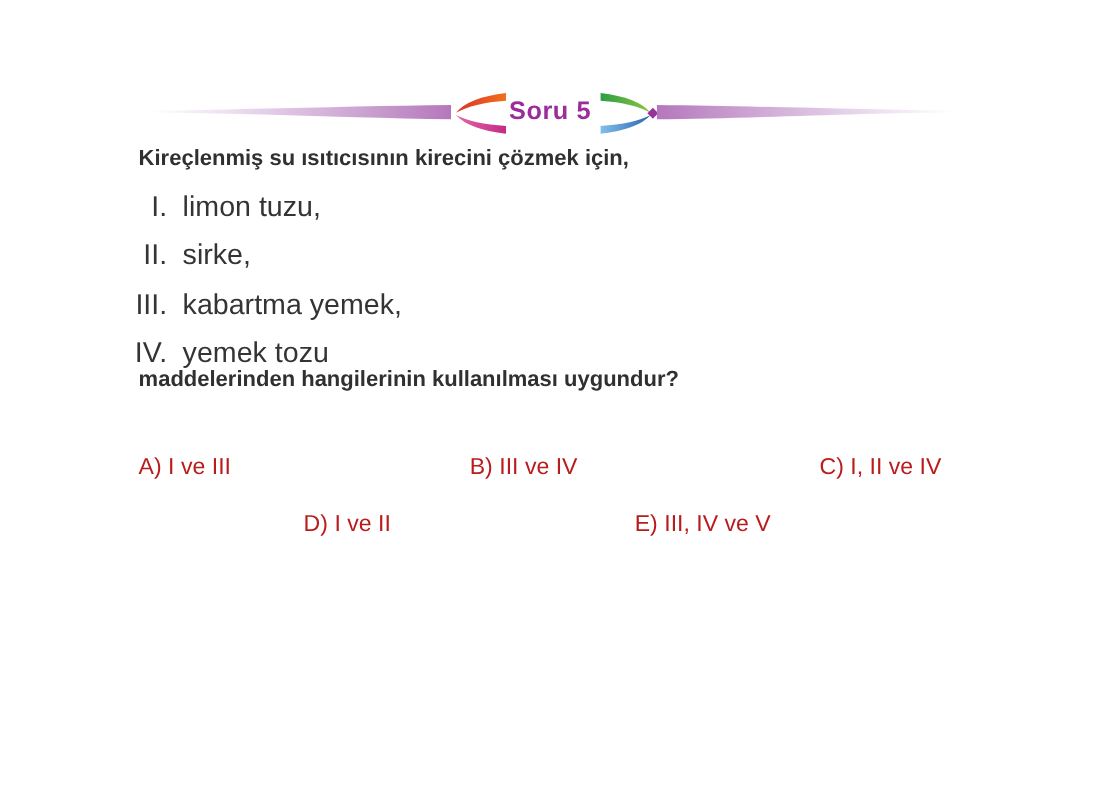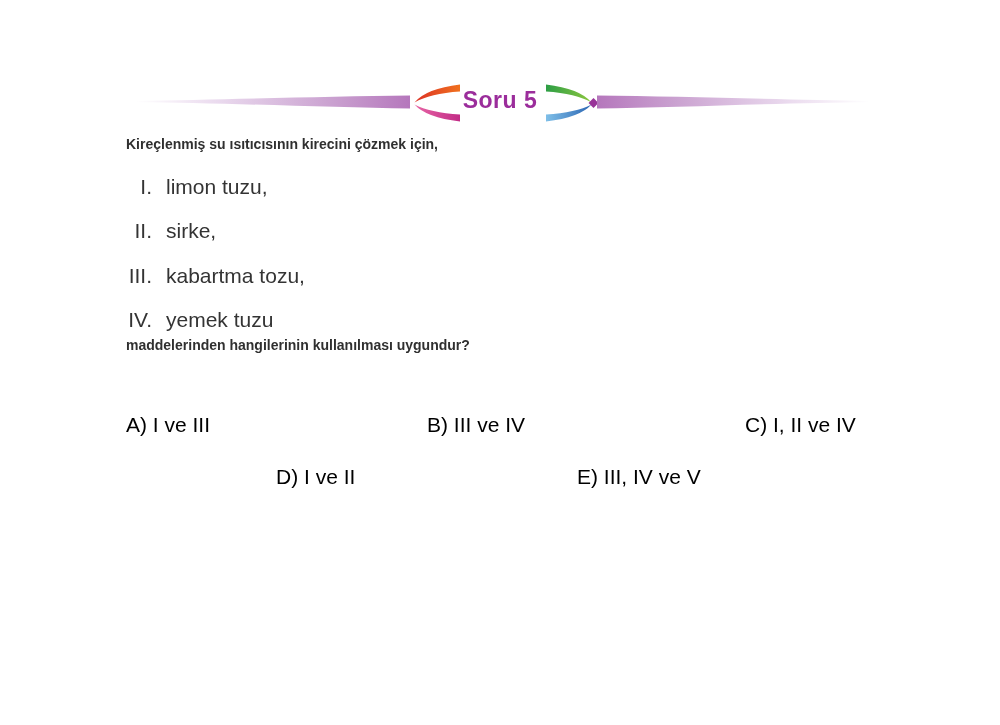--- a/index.html
+++ b/index.html
@@ -27,37 +27,37 @@
     left: 420px; top: 87px;
     width: 160px;
     text-align: center;
     font-size: 23px;
     font-weight: bold;
     color: #9B2D9B;
     letter-spacing: 0.5px;
     white-space: nowrap;
   }
   
-  .q-text { position: absolute; font-size: 14px; line-height: 26px; white-space: nowrap; color: #343434; }
+  .q-text { position: absolute; font-size: 20px; line-height: 26px; white-space: nowrap; color: #343434; }
   .q-bold { font-weight: bold; color: #303030; }
   .q-intro   { left: 126px; top: 131px; }
   .q-closing { left: 126px; top: 332px; text-align: center; }
-  .q-item { position: absolute; left: 118px; font-size: 21px; line-height: 26px; white-space: nowrap; }
+  .q-item { position: absolute; left: 118px; font-size: 26px; line-height: 26px; white-space: nowrap; }
   .q-item .numeral {
     display: inline-block;
     width: 34px;
     text-align: right;
   }
   .q-item .item-text { display: inline-block; margin-left: 14px; }
   .item-1 { top: 174px; }
   .item-2 { top: 218px; }
   .item-3 { top: 263px; }
   .item-4 { top: 307px; }
   
-  .option { position: absolute; font-size: 21px; line-height: 26px; white-space: nowrap; color: #000000; }
+  .option { position: absolute; font-size: 21px; line-height: 26px; white-space: nowrap; color: #b91c1c; }
   .opt-a { left: 126px; top: 412px; }
   .opt-b { left: 427px; top: 412px; text-align: center; }
   .opt-c { left: 745px; top: 412px; }
   .opt-d { left: 276px; top: 464px; }
   .opt-e { left: 577px; top: 464px; text-align: right; }
 </style>
 </head>
 <body>
 
 <div class="page">
@@ -127,24 +127,24 @@
 
     <p class="q-text q-bold q-intro">Kireçlenmiş su ısıtıcısının kirecini çözmek için,</p>
 
     <div class="q-item item-1">
       <span class="numeral">I.</span><span class="item-text">limon tuzu,</span>
     </div>
     <div class="q-item item-2">
       <span class="numeral">II.</span><span class="item-text">sirke,</span>
     </div>
     <div class="q-item item-3">
-      <span class="numeral">III.</span><span class="item-text">kabartma tozu,</span>
+      <span class="numeral">III.</span><span class="item-text">kabartma yemek,</span>
     </div>
     <div class="q-item item-4">
-      <span class="numeral">IV.</span><span class="item-text">yemek tuzu</span>
+      <span class="numeral">IV.</span><span class="item-text">yemek tozu</span>
     </div>
 
     <p class="q-text q-bold q-closing">maddelerinden hangilerinin kullanılması uygundur?</p>
 
     <div class="option opt-a">A) I ve III</div>
     <div class="option opt-b">B) III ve IV</div>
     <div class="option opt-c">C) I, II ve IV</div>
     <div class="option opt-d">D) I ve II</div>
     <div class="option opt-e">E) III, IV ve V</div>
 

